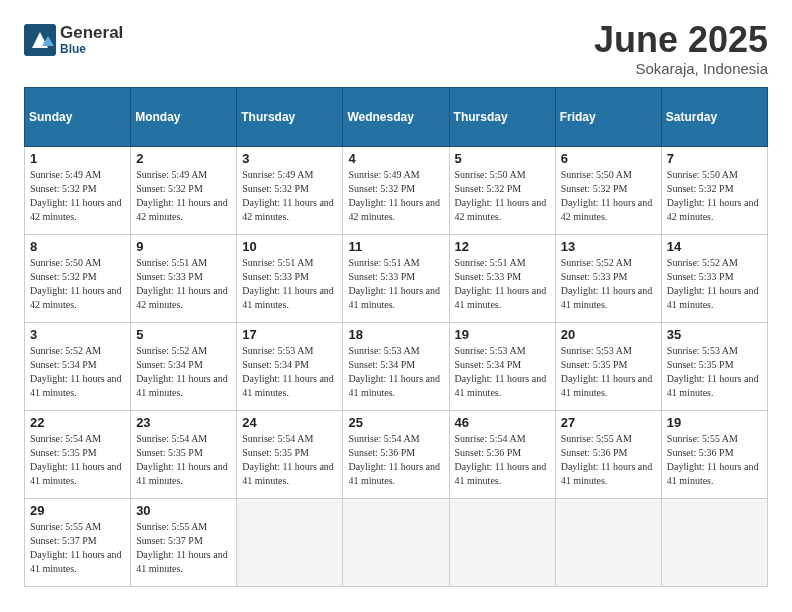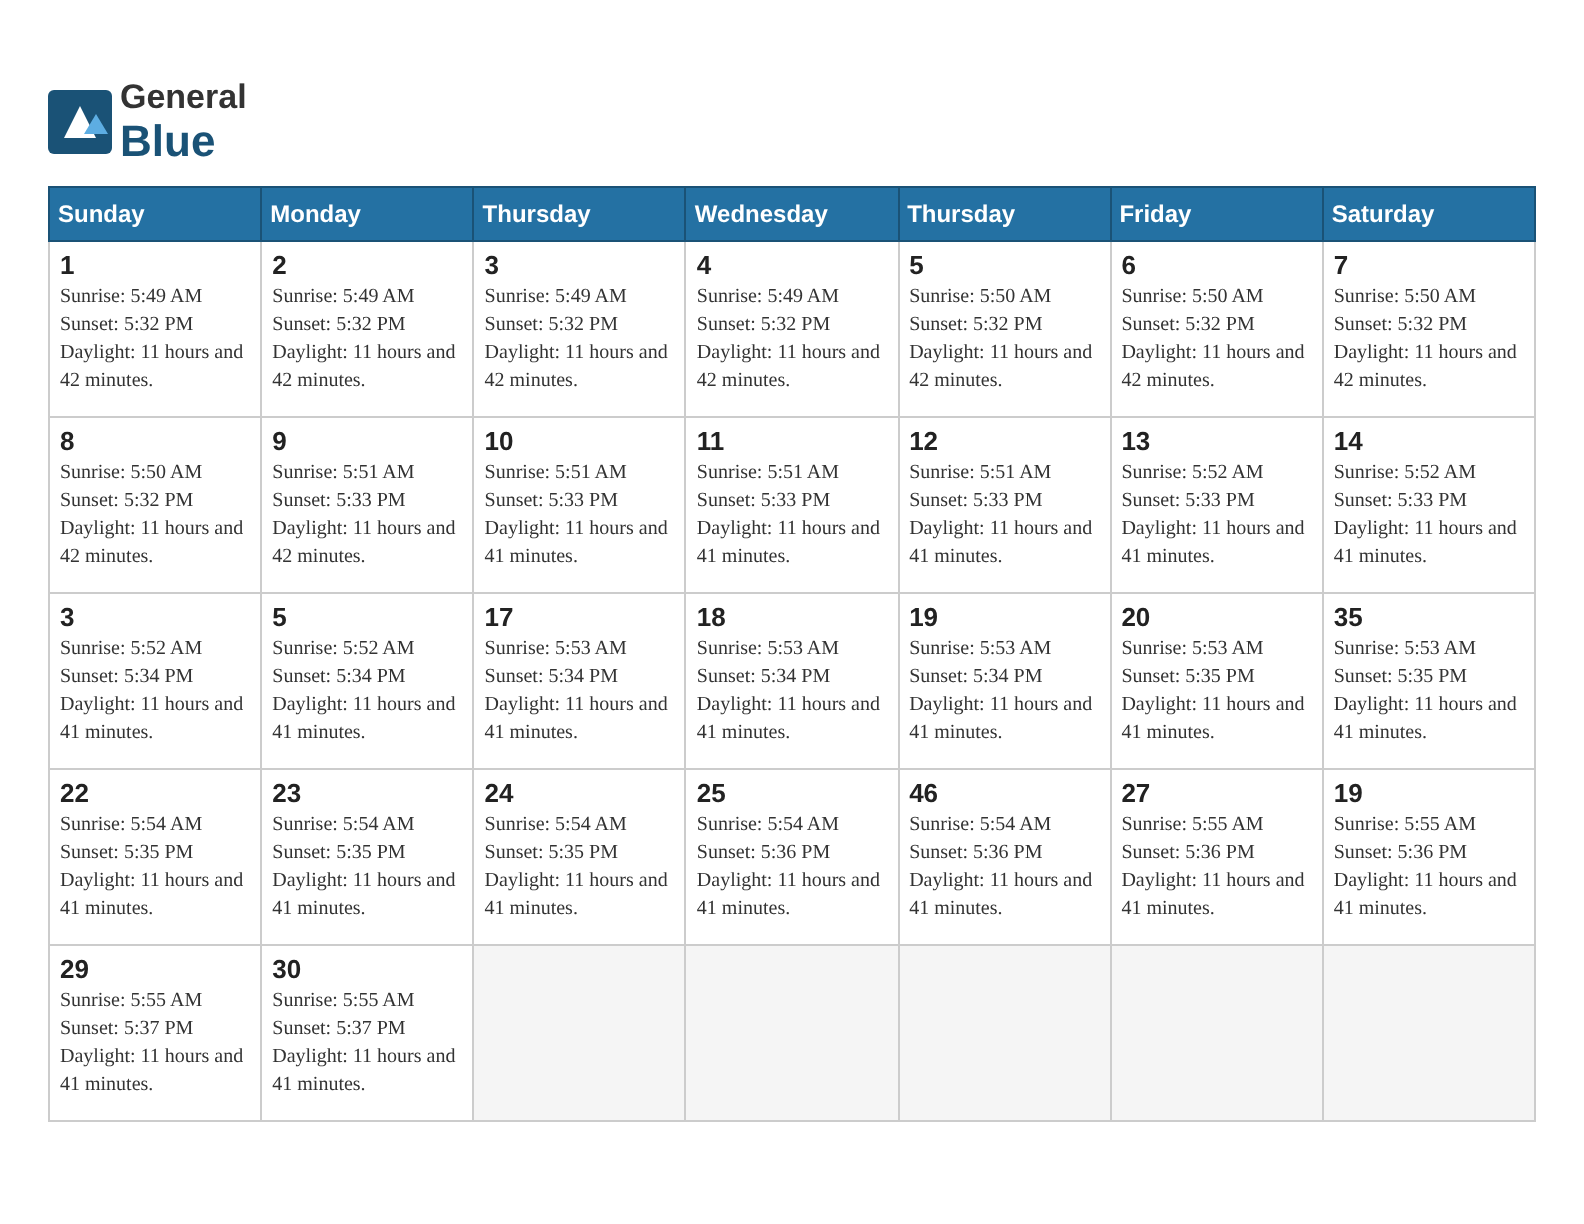--- a/index.html
+++ b/index.html
@@ -12,34 +12,34 @@
     }
     .header-area {
       display: flex;
       justify-content: space-between;
       align-items: flex-start;
       margin-bottom: 10px;
     }
     .logo {
       display: flex;
       align-items: center;
-      margin-top: 20px;
+      margin-top: 4px;
     }
     .logo-text {
       display: flex;
       flex-direction: column;
       line-height: 1.1;
     }
     .logo-general {
       font-size: 17px;
       font-weight: bold;
       color: #333;
     }
     .logo-blue {
-      font-size: 22px;
+      font-size: 12px;
       font-weight: bold;
       color: #1a5276;
     }
     .logo-icon {
       width: 32px;
       height: 32px;
       margin-right: 4px;
     }
     .title-area {
       text-align: right;
@@ -57,21 +57,21 @@
     table {
       width: 100%;
       border-collapse: collapse;
       table-layout: fixed;
     }
     th {
       background-color: #2471a3;
       color: #fff;
       font-size: 12px;
       font-weight: bold;
-      padding: 6px 4px;
+      padding: 22px 4px;
       text-align: left;
       border: 1px solid #1a5276;
     }
     td {
       border: 1px solid #ccc;
       vertical-align: top;
       padding: 4px 5px 5px 5px;
       font-size: 10px;
       color: #333;
       background: #fff;
@@ -102,20 +102,22 @@
       <rect width="32" height="32" rx="3" fill="#1a5276"></rect>
       <polygon points="8,24 16,8 24,24" fill="white"></polygon>
       <polygon points="18,22 24,12 30,22" fill="#5dade2"></polygon>
     </svg>
     <div class="logo-text">
       <span class="logo-general">General</span>
       <span class="logo-blue">Blue</span>
     </div>
   </div>
   <div class="title-area">
+    <div class="month-title">June 2025</div>
+    <div class="location-title">Sokaraja, Indonesia</div>
   </div>
 </div>
 
 <table>
   <thead>
     <tr>
       <th>Sunday</th>
       <th>Monday</th>
       <th>Thursday</th>
       <th>Wednesday</th>

